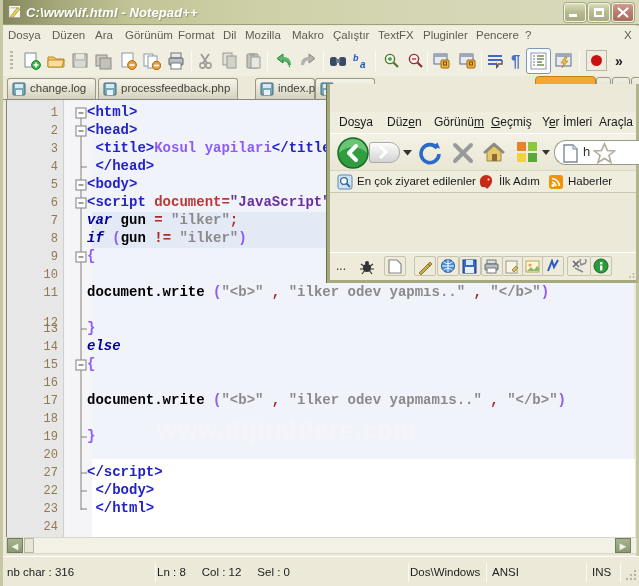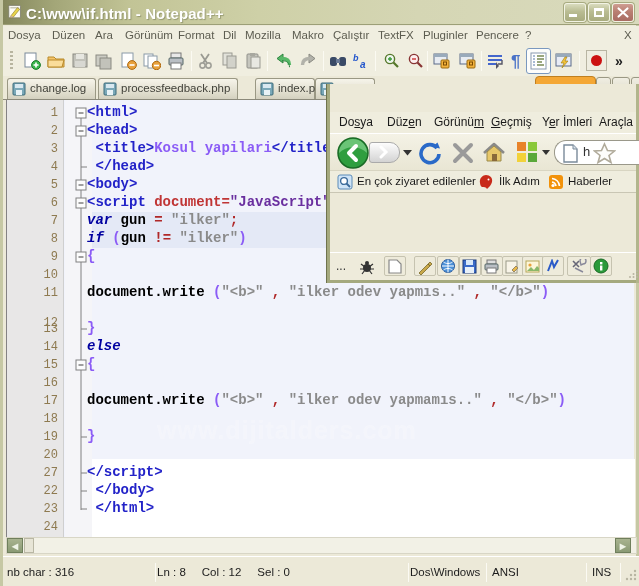--- a/index.html
+++ b/index.html
@@ -7,21 +7,21 @@
   body { font-family:"Liberation Sans", sans-serif; background:#ece9d8; position:relative; }
   .abs { position:absolute; }
 
   
   #npp { position:absolute; left:0; top:0; width:639px; height:586px;
          border-left:3px solid #c6c8a4; border-right:3px solid #c6c8a4; background:#ece9d8; }
   #npp-title { position:absolute; left:0; top:0; width:639px; height:25px;
     background:linear-gradient(90deg,#84875c 0%,#a3a678 8%,#c2c496 20%,#ced0a7 40%,#d5d6b4 65%,#d9dabd 100%);
     border-bottom:1px solid #9c9f77; }
   #npp-title .ttxt { position:absolute; left:23px; top:5px; color:#fff; font-weight:bold;
-    font-size:15px; letter-spacing:0.1px; text-shadow:1px 1px 1px rgba(90,95,60,0.45); white-space:pre; }
+    font-size:13px; letter-spacing:0.1px; text-shadow:1px 1px 1px rgba(90,95,60,0.45); white-space:pre;font-style:italic; }
   .capbtn { position:absolute; top:3px; width:22px; height:19px; border-radius:3px;
     border:1px solid #f2f3e4; box-shadow:0 0 0 1px #a7aa80; color:#fff; }
   #npp-min { left:561px; background:linear-gradient(180deg,#d9dbbd,#b9bc92 45%,#a8ab7e); }
   #npp-max { left:585px; background:linear-gradient(180deg,#d9dbbd,#b9bc92 45%,#a8ab7e); }
   #npp-close { left:609px; background:linear-gradient(180deg,#cf9d92,#b97f72 45%,#a96c62); }
   .glyph-min { position:absolute; left:4px; bottom:4px; width:8px; height:3px; background:#fff; }
   .glyph-max { position:absolute; left:5px; top:4px; width:10px; height:9px; border:2px solid #fff; border-top-width:3px; }
   .glyph-x  { position:absolute; left:0; top:0; width:100%; height:100%; }
 
   #npp-menu { position:absolute; left:0; top:26px; width:639px; height:19px; background:#f0eee0;

